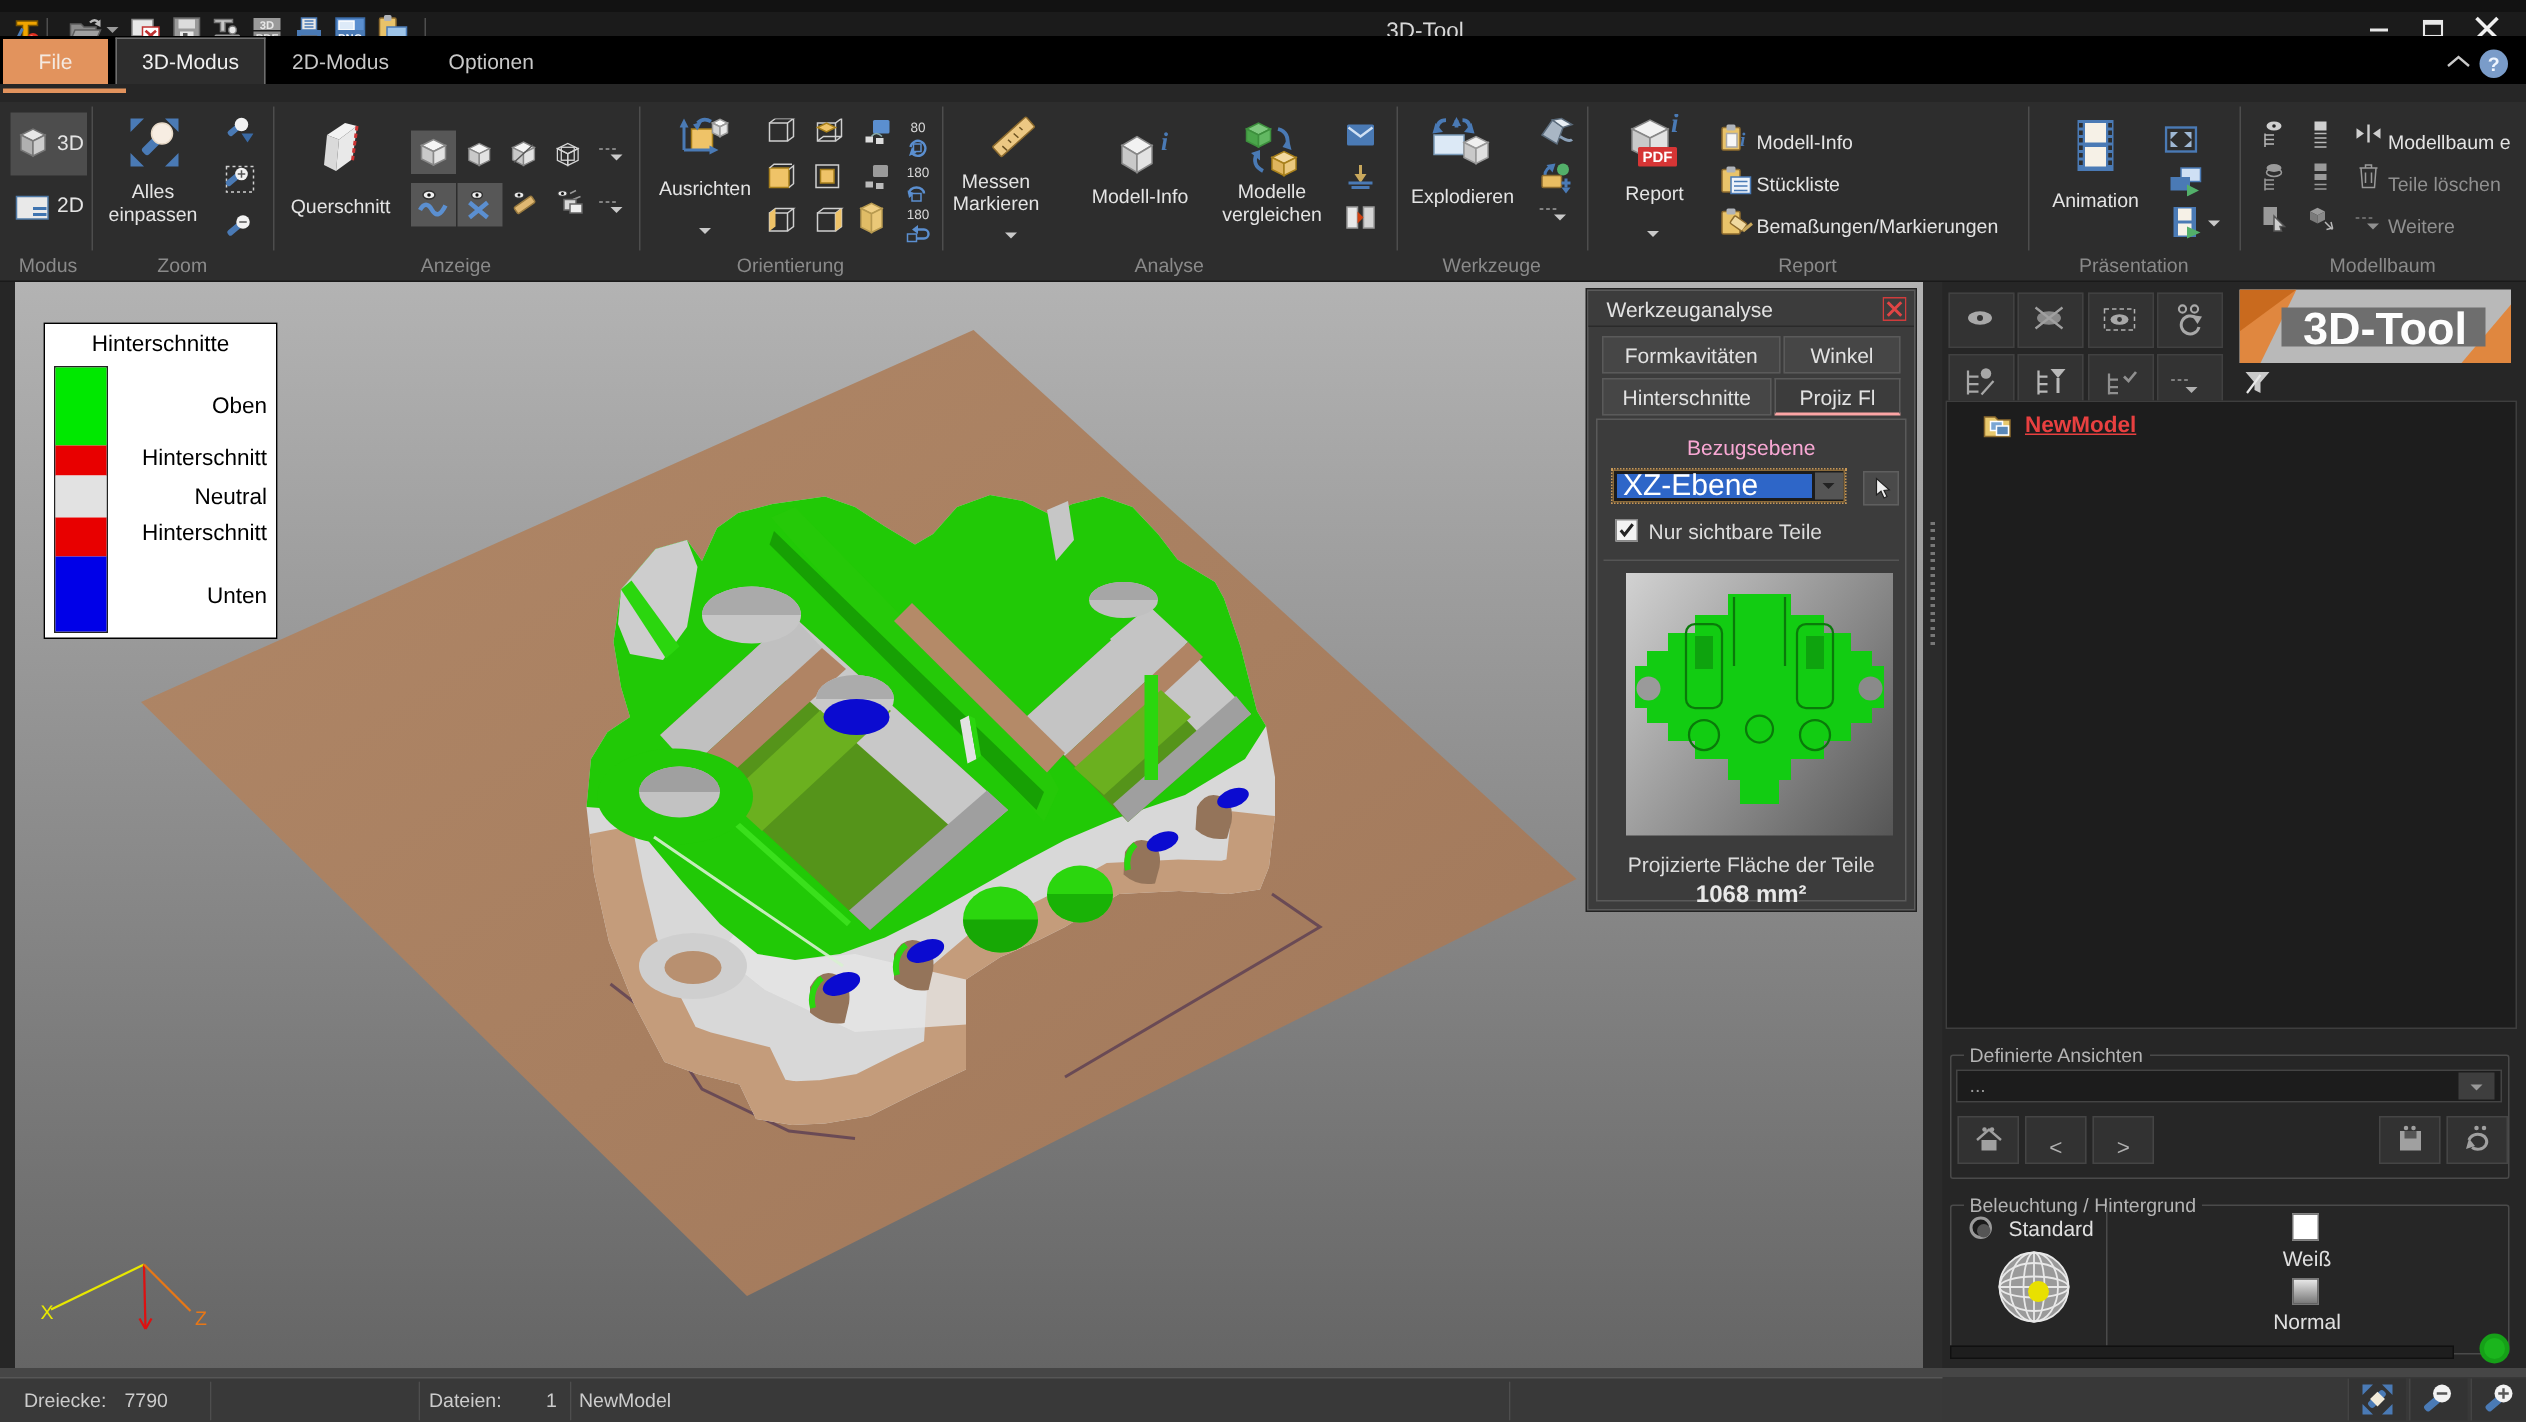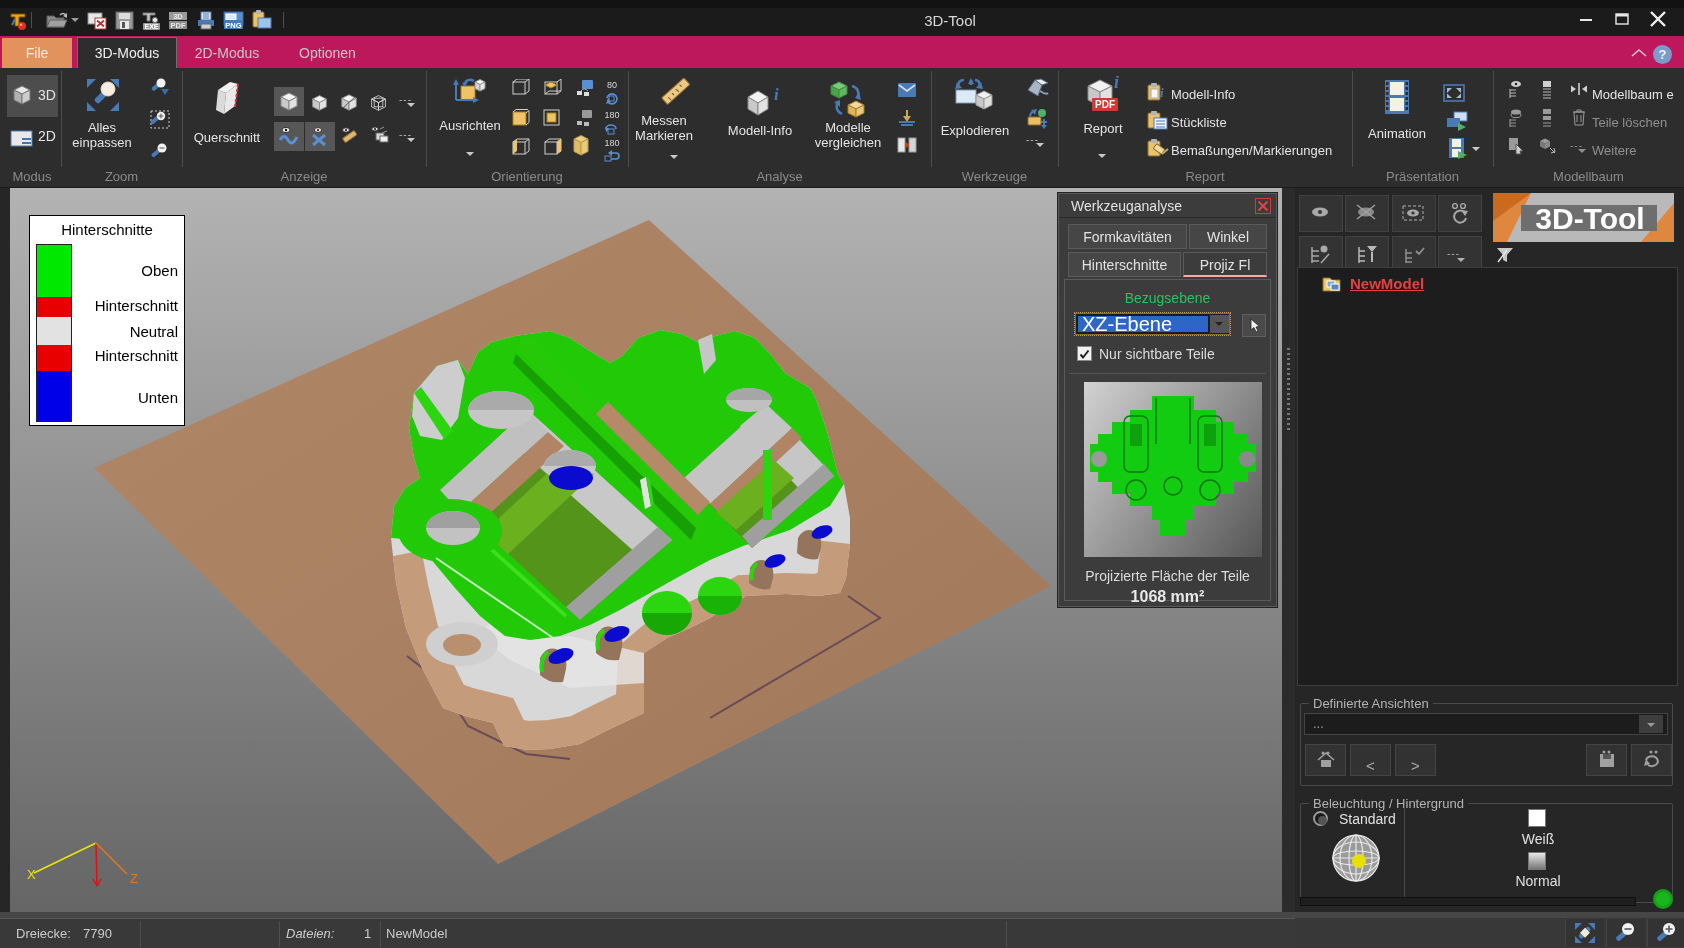--- a/index.html
+++ b/index.html
@@ -3,21 +3,21 @@
 <meta charset="utf-8">
 <title>3D-Tool</title>
 <style>
 html,body{margin:0;padding:0;width:1684px;height:948px;overflow:hidden;background:#262626;
 font-family:"Liberation Sans",sans-serif;-webkit-font-smoothing:antialiased;}
 *{box-sizing:border-box;}
 .abs{position:absolute;}
 #titlebar{position:absolute;left:0;top:0;width:1684px;height:36px;background:#1b1b1b;}
 #topstrip{position:absolute;left:0;top:0;width:1684px;height:8px;background:#121212;}
 #apptitle{position:absolute;left:0;top:12px;width:1900px;text-align:center;color:#d8d8d8;font-size:15px;}
-#tabrow{position:absolute;left:0;top:36px;width:1684px;height:32px;background:#be185d;}
+#tabrow{position:absolute;left:0;top:24px;width:1684px;height:32px;background:#000000;}
 .tab{position:absolute;top:2px;height:30px;line-height:30px;text-align:center;font-size:14px;color:#c8c8c8;}
 #tab-file{left:2px;top:2px;width:70px;background:#e2935d;color:#f4e9e0;}
 #tab-3d{left:77px;top:1px;width:100px;height:31px;line-height:31px;background:#2d2d2d;color:#f0f0f0;border:1px solid #6e6e6e;border-bottom:none;}
 #tab-2d{left:182px;width:90px;}
 #tab-opt{left:285px;width:85px;}
 #ribbon{position:absolute;left:0;top:68px;width:1684px;height:120px;background:#2d2d2d;border-bottom:1px solid #1a1a1a;}
 .gsep{position:absolute;top:3px;width:1px;height:96px;background:#4d4d4d;}
 .glabel{position:absolute;top:101px;font-size:13px;color:#8a8a8a;text-align:center;}
 .rtext{position:absolute;font-size:13px;color:#e4e4e4;text-align:center;}
 .rsel{background:#4d4d4d;}
@@ -790,21 +790,21 @@
     <svg class="abs" style="left:196px;top:4px" width="16" height="16" viewBox="0 0 16 16">
       <rect x="0.5" y="0.5" width="15" height="15" fill="#3c3c3c" stroke="#d03c3c"></rect>
       <path d="M3.5 3.5 l9 9 M12.5 3.5 l-9 9" stroke="#e04545" stroke-width="2"></path>
     </svg>
   </div>
   <div class="abs wtab" style="left:9px;top:30px;width:119px">Formkavitäten</div>
   <div class="abs wtab" style="left:130px;top:30px;width:78px">Winkel</div>
   <div class="abs wtab" style="left:9px;top:58px;width:113px">Hinterschnitte</div>
   <div class="abs wtab wtabsel" style="left:124px;top:58px;width:84px">Projiz Fl</div>
   <div class="abs" style="left:5px;top:85px;width:207px;height:322px;border:1px solid #5a5a5a;border-top:1px solid #5a5a5a">
-    <div class="abs" style="left:0;top:10px;width:205px;text-align:center;font-size:14px;color:#22c55e">Bezugsebene</div>
+    <div class="abs" style="left:0;top:10px;width:205px;text-align:center;font-size:14px;color:#f9a8d4">Bezugsebene</div>
     <div class="abs" style="left:10px;top:33px;width:155px;height:22px;background:#1c1c1c;border:1px solid #8a6a3a;outline:1px dotted #c89858">
       <div class="abs" style="left:2px;top:2px;width:130px;height:16px;background:#2e66c8;color:#fff;font-size:20px;line-height:16px;padding-left:4px">XZ-Ebene</div>
       <div class="abs" style="left:134px;top:1px;width:19px;height:18px;background:#555">
         <div class="darr" style="left:5px;top:7px;border-top-color:#222"></div>
       </div>
     </div>
     <div class="abs" style="left:177px;top:34px;width:24px;height:23px;background:#4a4a4a;border:1px solid #5f5f5f">
       <svg class="abs" style="left:6px;top:3px" width="12" height="16" viewBox="0 0 12 16">
           <path d="M2 1 L2 12 L5 9.5 L7 14 L9 13 L7 9 L10.5 8.5 Z" fill="#f0f0f0" stroke="#222" stroke-width="0.8"></path>
         </svg>
@@ -838,18 +838,18 @@
     <div class="abs" style="left:0;top:288px;width:205px;text-align:center;font-size:14px;color:#dcdcdc">Projizierte Fläche der Teile</div>
     <div class="abs" style="left:0;top:308px;width:205px;text-align:center;font-size:16px;font-weight:bold;color:#e8e8e8">1068 mm²</div>
   </div>
 </div>
 <div class="abs" style="left:0;top:912px;width:1684px;height:6px;background:#464646"></div>
 <div id="statusbar">
   <div class="scell" style="left:16px;">Dreiecke:</div>
   <div class="scell" style="left:83px;">7790</div>
   <div class="sdiv" style="left:140px;"></div>
   <div class="sdiv" style="left:279px;"></div>
-  <div class="scell" style="left:286px;font-style:italic;">Dateien:</div>
+  <div class="scell" style="left:286px;">Dateien:</div>
   <div class="scell" style="left:364px;">1</div>
   <div class="sdiv" style="left:380px;"></div>
   <div class="scell" style="left:386px;">NewModel</div>
   <div class="sdiv" style="left:1006px;"></div>
 </div>
 
 </body></html>

